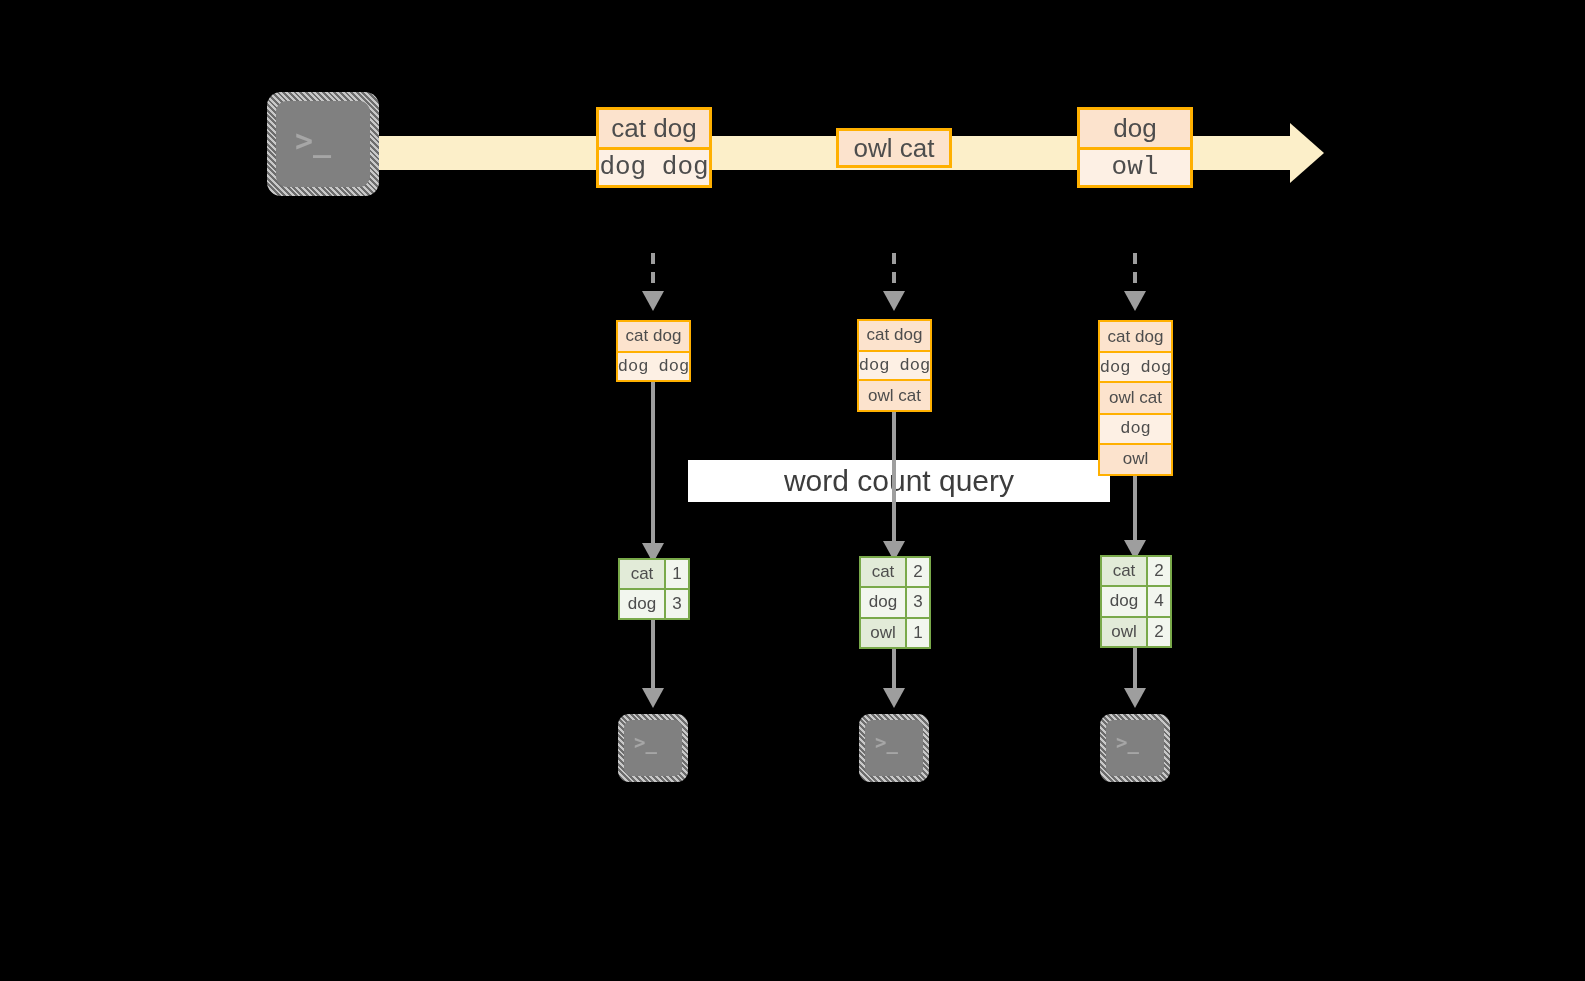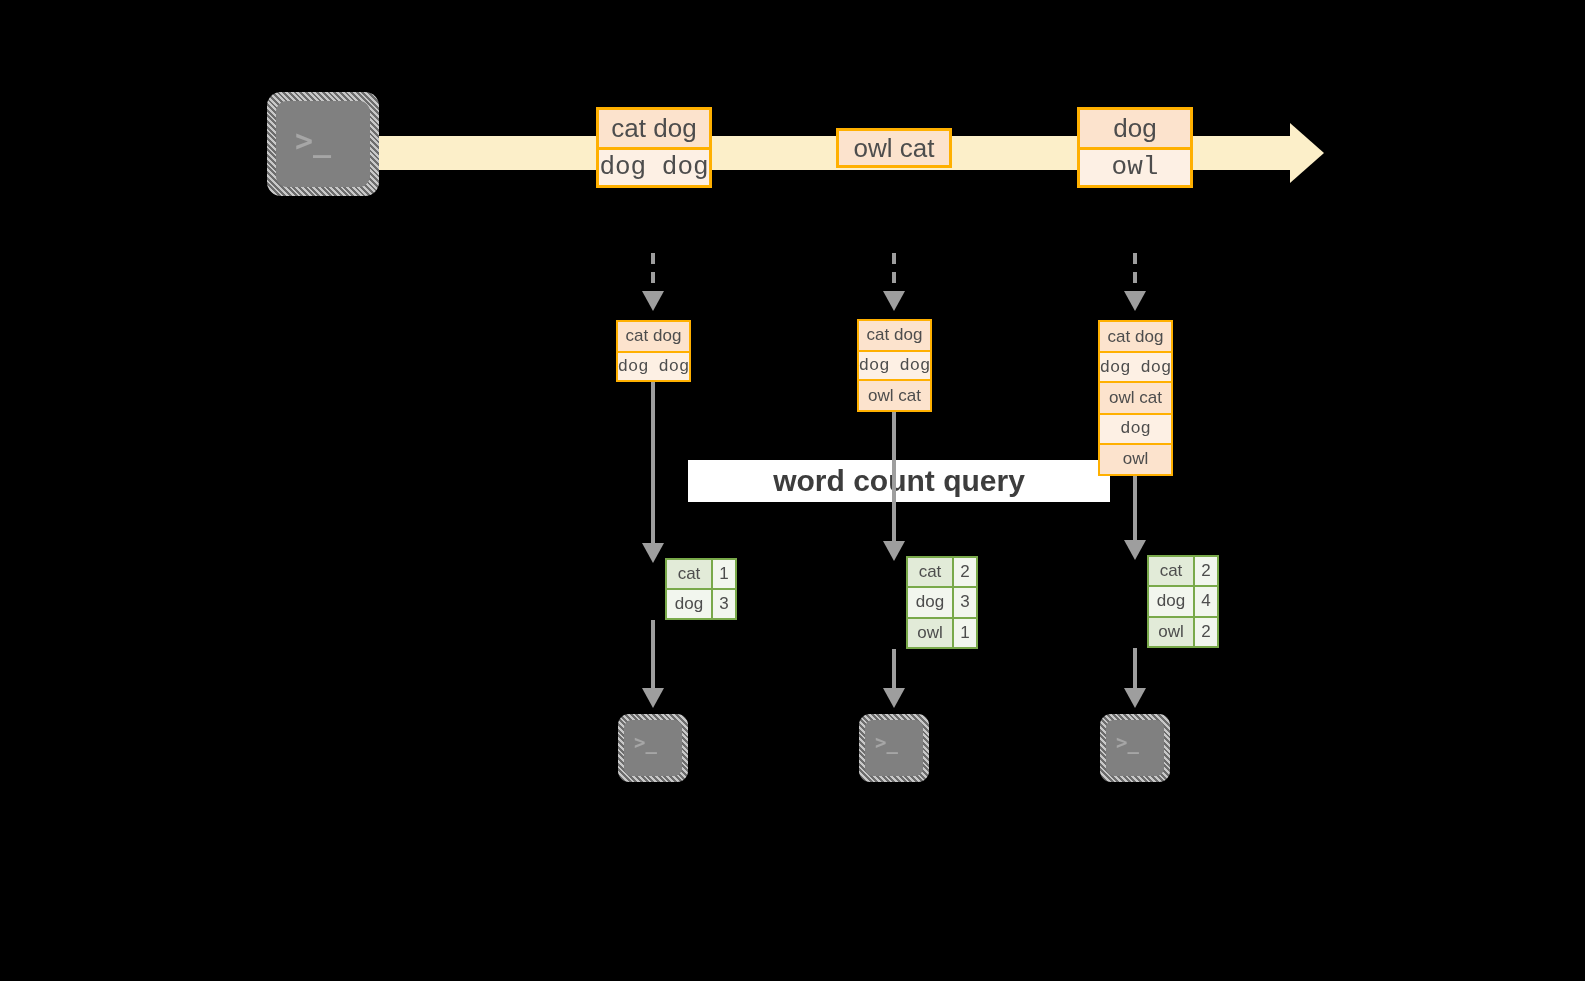--- a/index.html
+++ b/index.html
@@ -91,21 +91,20 @@
   .obox.small { border-width: 2px; }
 
   
   .gbox {
     position: absolute;
     box-sizing: border-box;
     border: 2px solid #79a94a;
     display: flex;
     flex-direction: column;
     background: #eef3e8;
-    margin-left: 47px;
   }
   .grow {
     display: flex;
     flex: 1 1 auto;
     box-sizing: border-box;
   }
   .grow + .grow { border-top: 2px solid #79a94a; }
   .gcell {
     box-sizing: border-box;
     display: flex;
@@ -142,21 +141,20 @@
     border-top: 20px solid #9e9e9e;
   }
 
   
   .query-banner {
     position: absolute;
     background: #ffffff;
     display: flex;
     align-items: center;
     justify-content: center;
-    font-weight: bold;
   }
   .query-banner span {
     font-size: 30px;
     color: #3d3d3d;
     white-space: nowrap;
   }
 </style>
 </head>
 <body>
 

